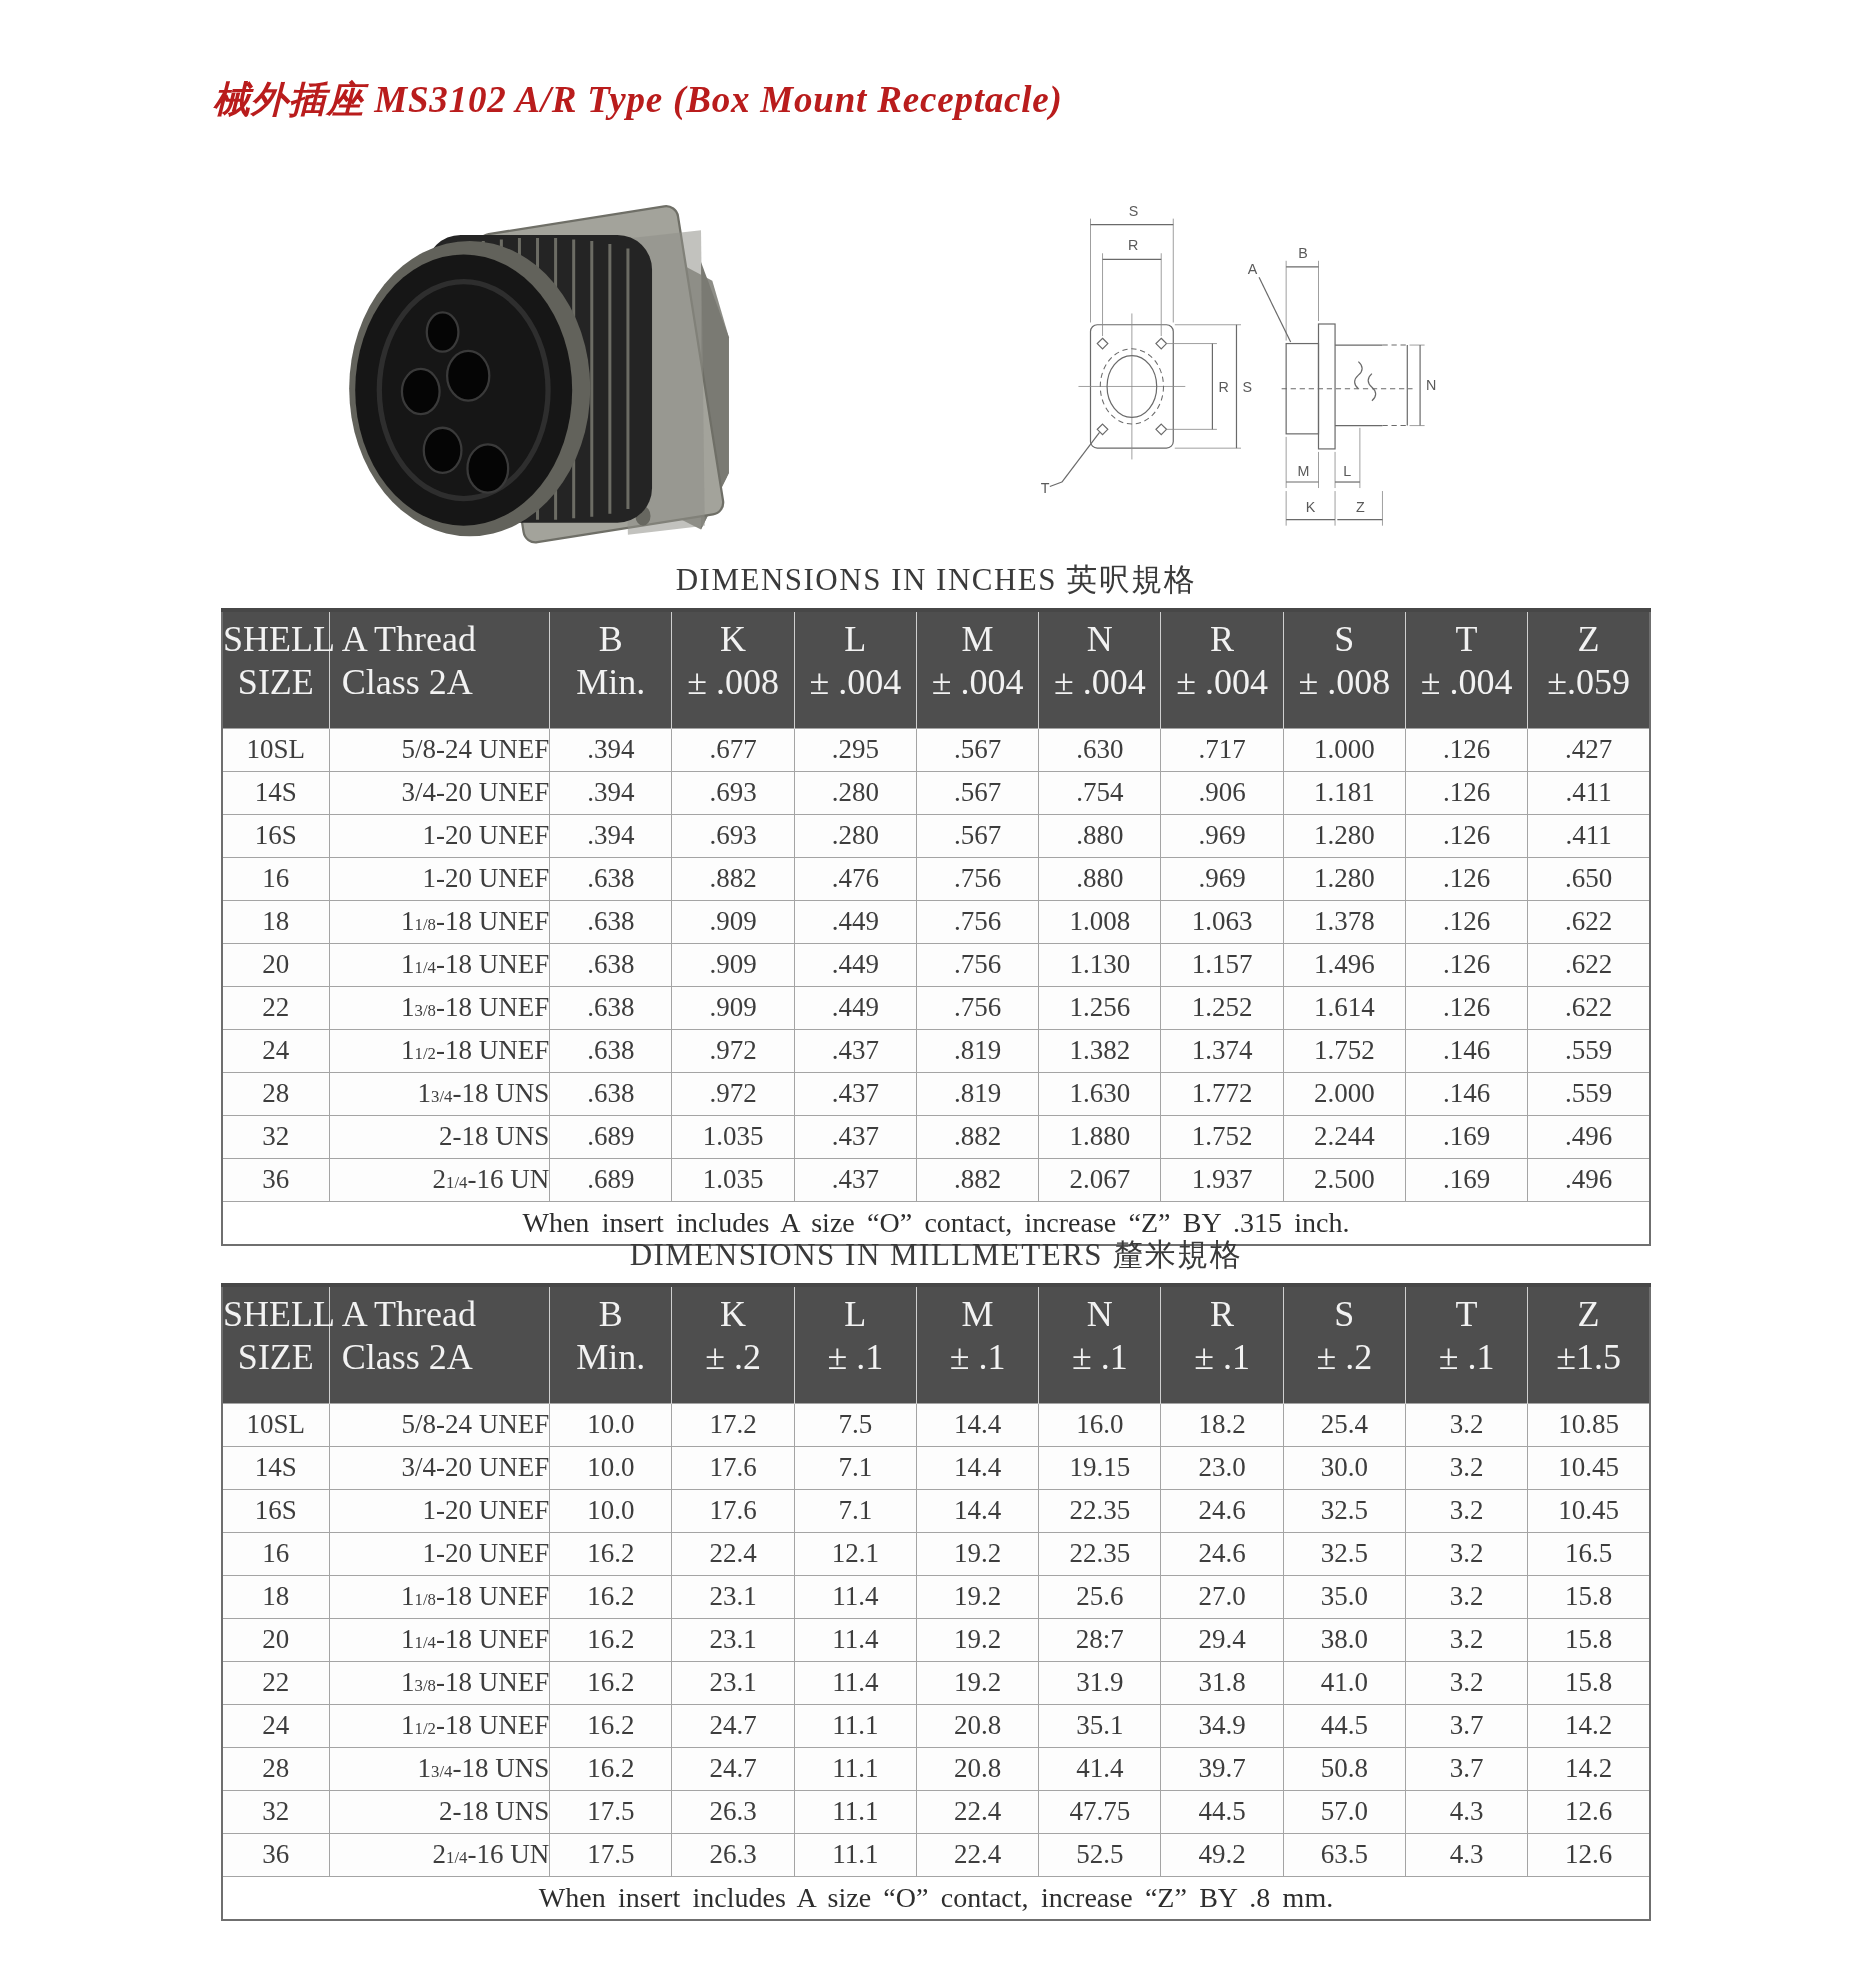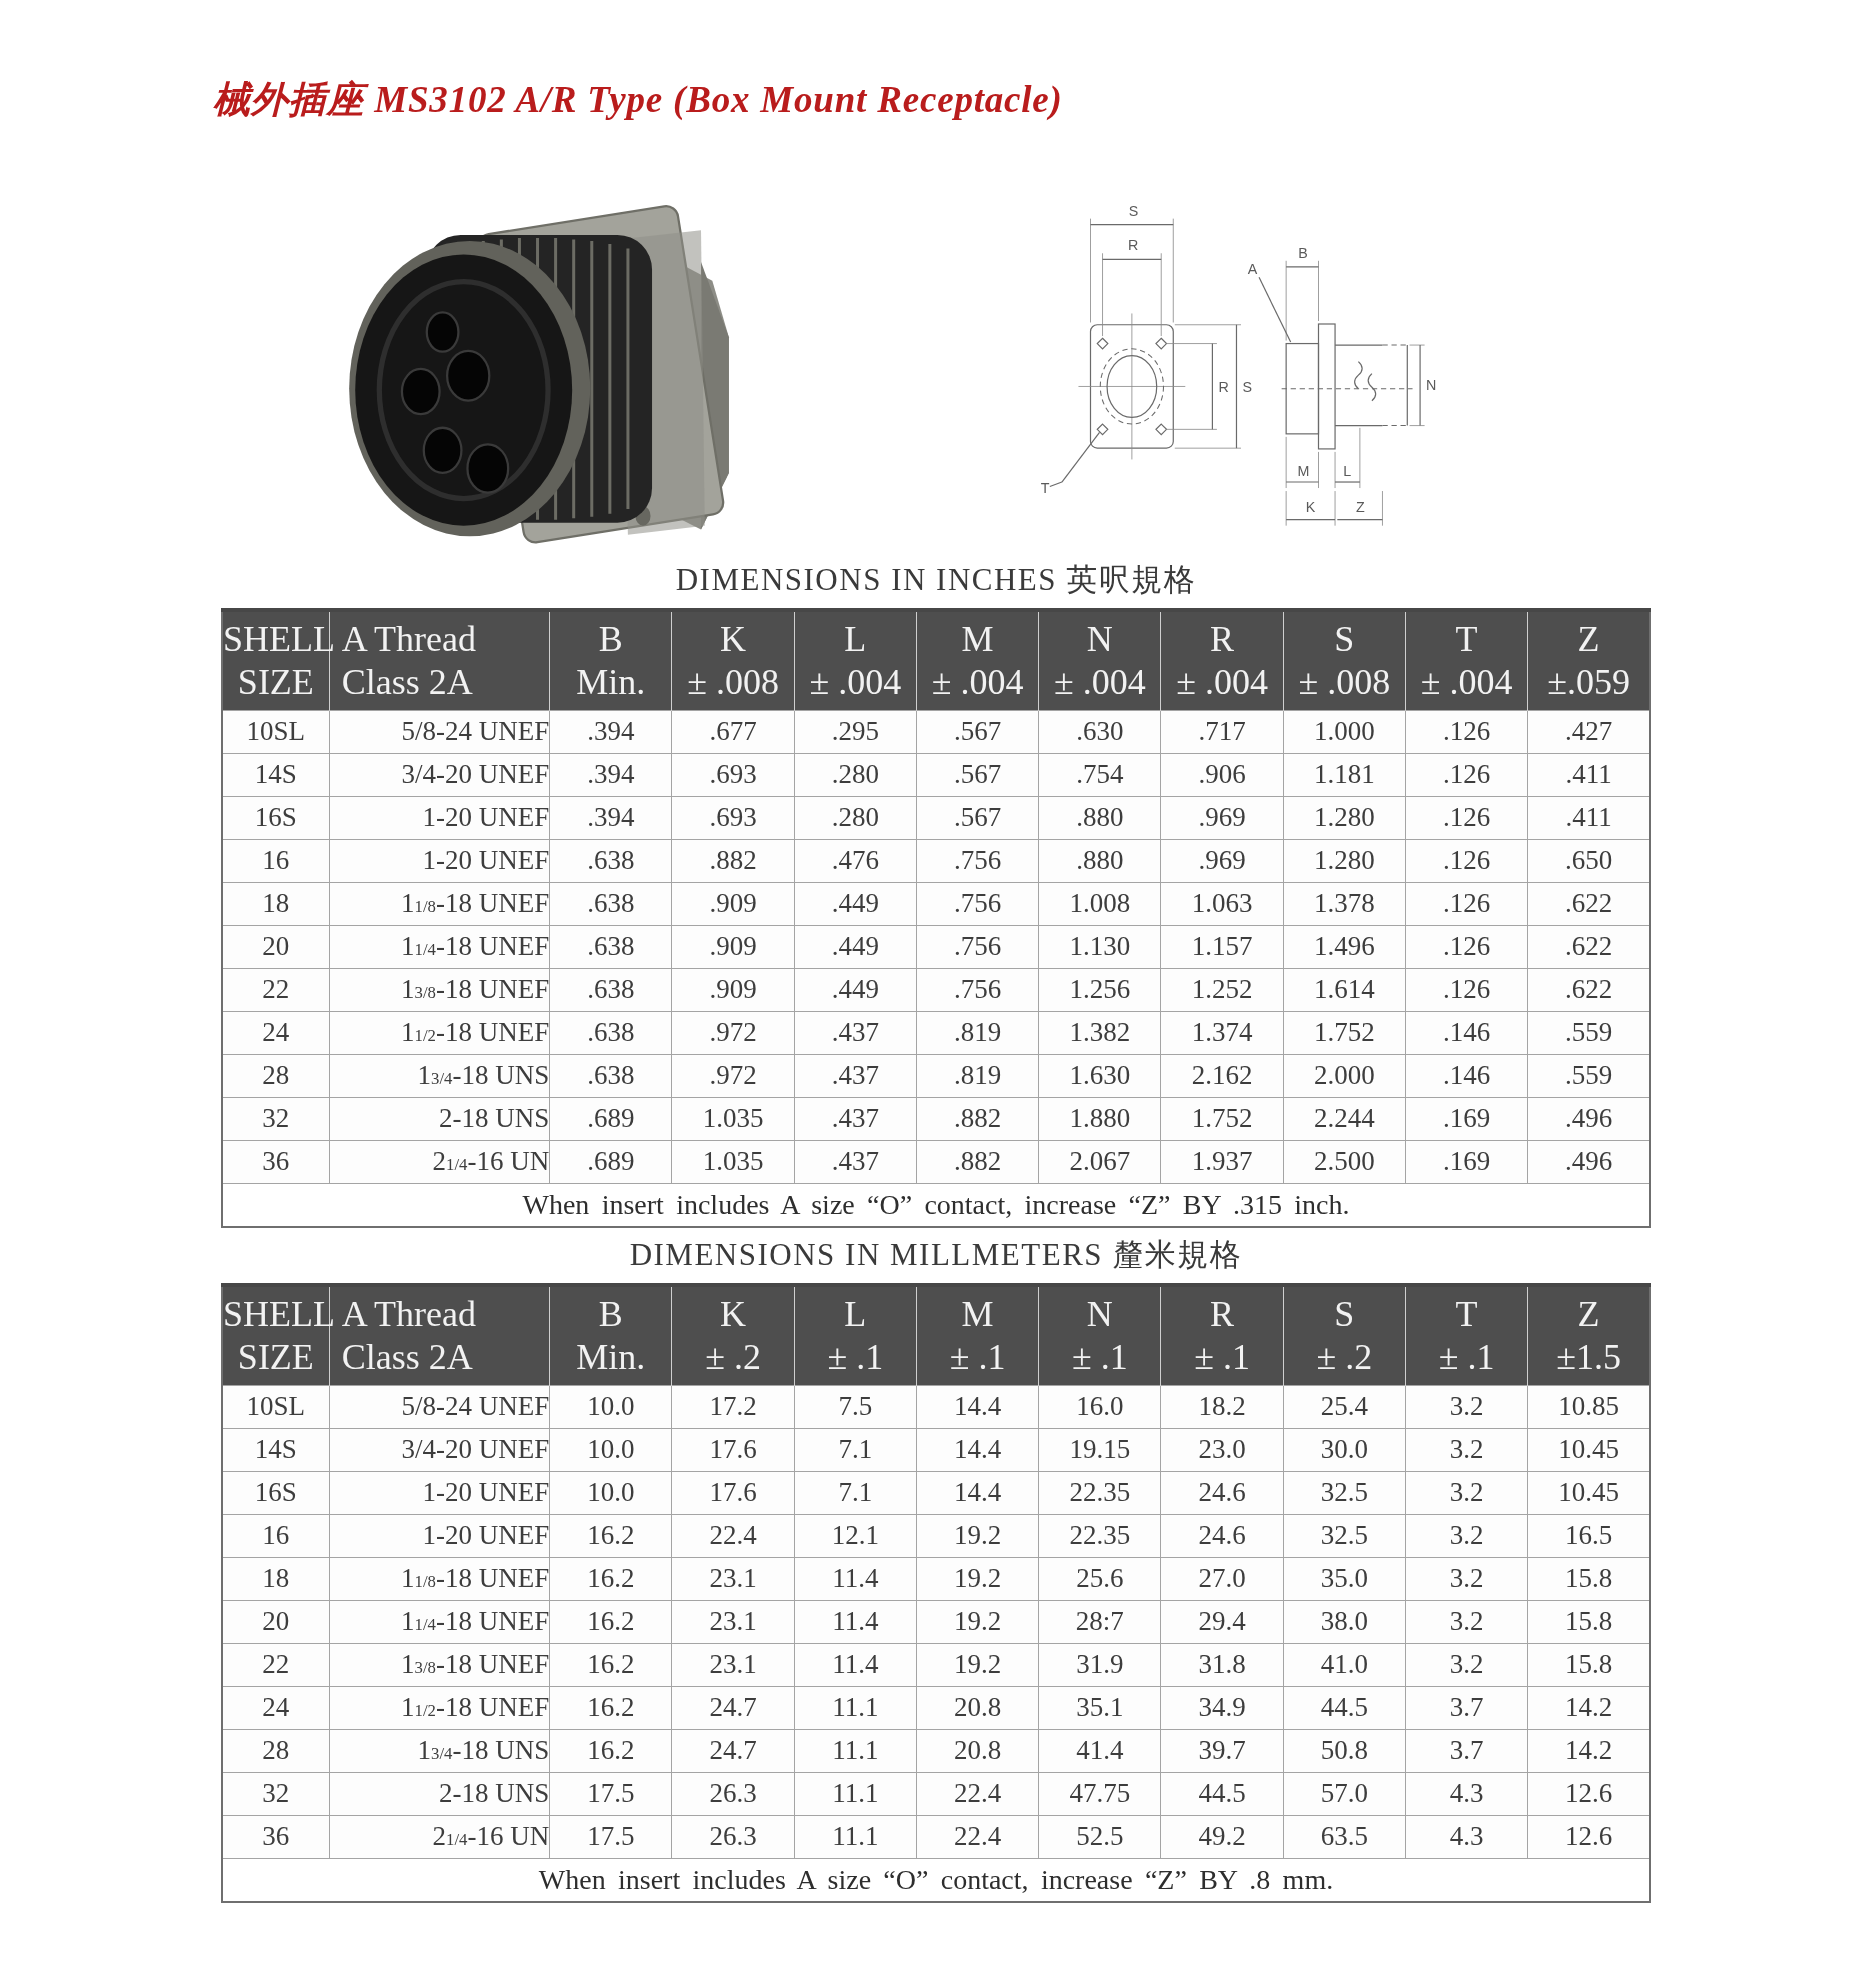--- a/index.html
+++ b/index.html
@@ -24,21 +24,21 @@
   col.c-shell{width:107px;}
   col.c-thread{width:220px;}
   col.c-num{width:122px;}
 
   th{background:#4e4e4e;color:#f2f2f2;font-weight:normal;font-size:36px;height:43px;
      text-align:center;border-left:1.5px solid #cicfcf;border-left:1.5px solid #cfcfcf;
      padding:0;font-family:"Liberation Serif",serif;}
   th:first-child{border-left:none;}
   th.thread-h{text-align:left;padding-left:12px;}
   thead tr:first-child th{padding-top:6px;}
-  thead tr:last-child th{padding-bottom:6px;}
+  thead tr:last-child th{padding-bottom:24px;}
 
   td{font-size:27px;color:#3d3d3d;height:42px;text-align:center;
      border:0.8px solid #a4a4a4;padding:0;background:#fdfdfd;}
   td.thread{text-align:right;padding-left:13.6px;white-space:nowrap;}
   .frac{font-size:0.62em;}
 
   tfoot td{font-size:28px;height:42px;border-top:1.5px solid #8a8a8a;
            word-spacing:5.3px;color:#2e2e2e;background:#fff;}
 
   .dim-text{font-family:"Liberation Sans",sans-serif;font-size:19px;fill:#5a5a5a;}
@@ -328,21 +328,21 @@
             <td>.559</td>
           </tr>
           <tr>
             <td>28</td>
             <td class="thread">1<span class="frac">3/4</span>-18 UNS</td>
             <td>.638</td>
             <td>.972</td>
             <td>.437</td>
             <td>.819</td>
             <td>1.630</td>
-            <td>2.162</td>
+            <td>1.772</td>
             <td>2.000</td>
             <td>.146</td>
             <td>.559</td>
           </tr>
           <tr>
             <td>32</td>
             <td class="thread">2-18 UNS</td>
             <td>.689</td>
             <td>1.035</td>
             <td>.437</td>

